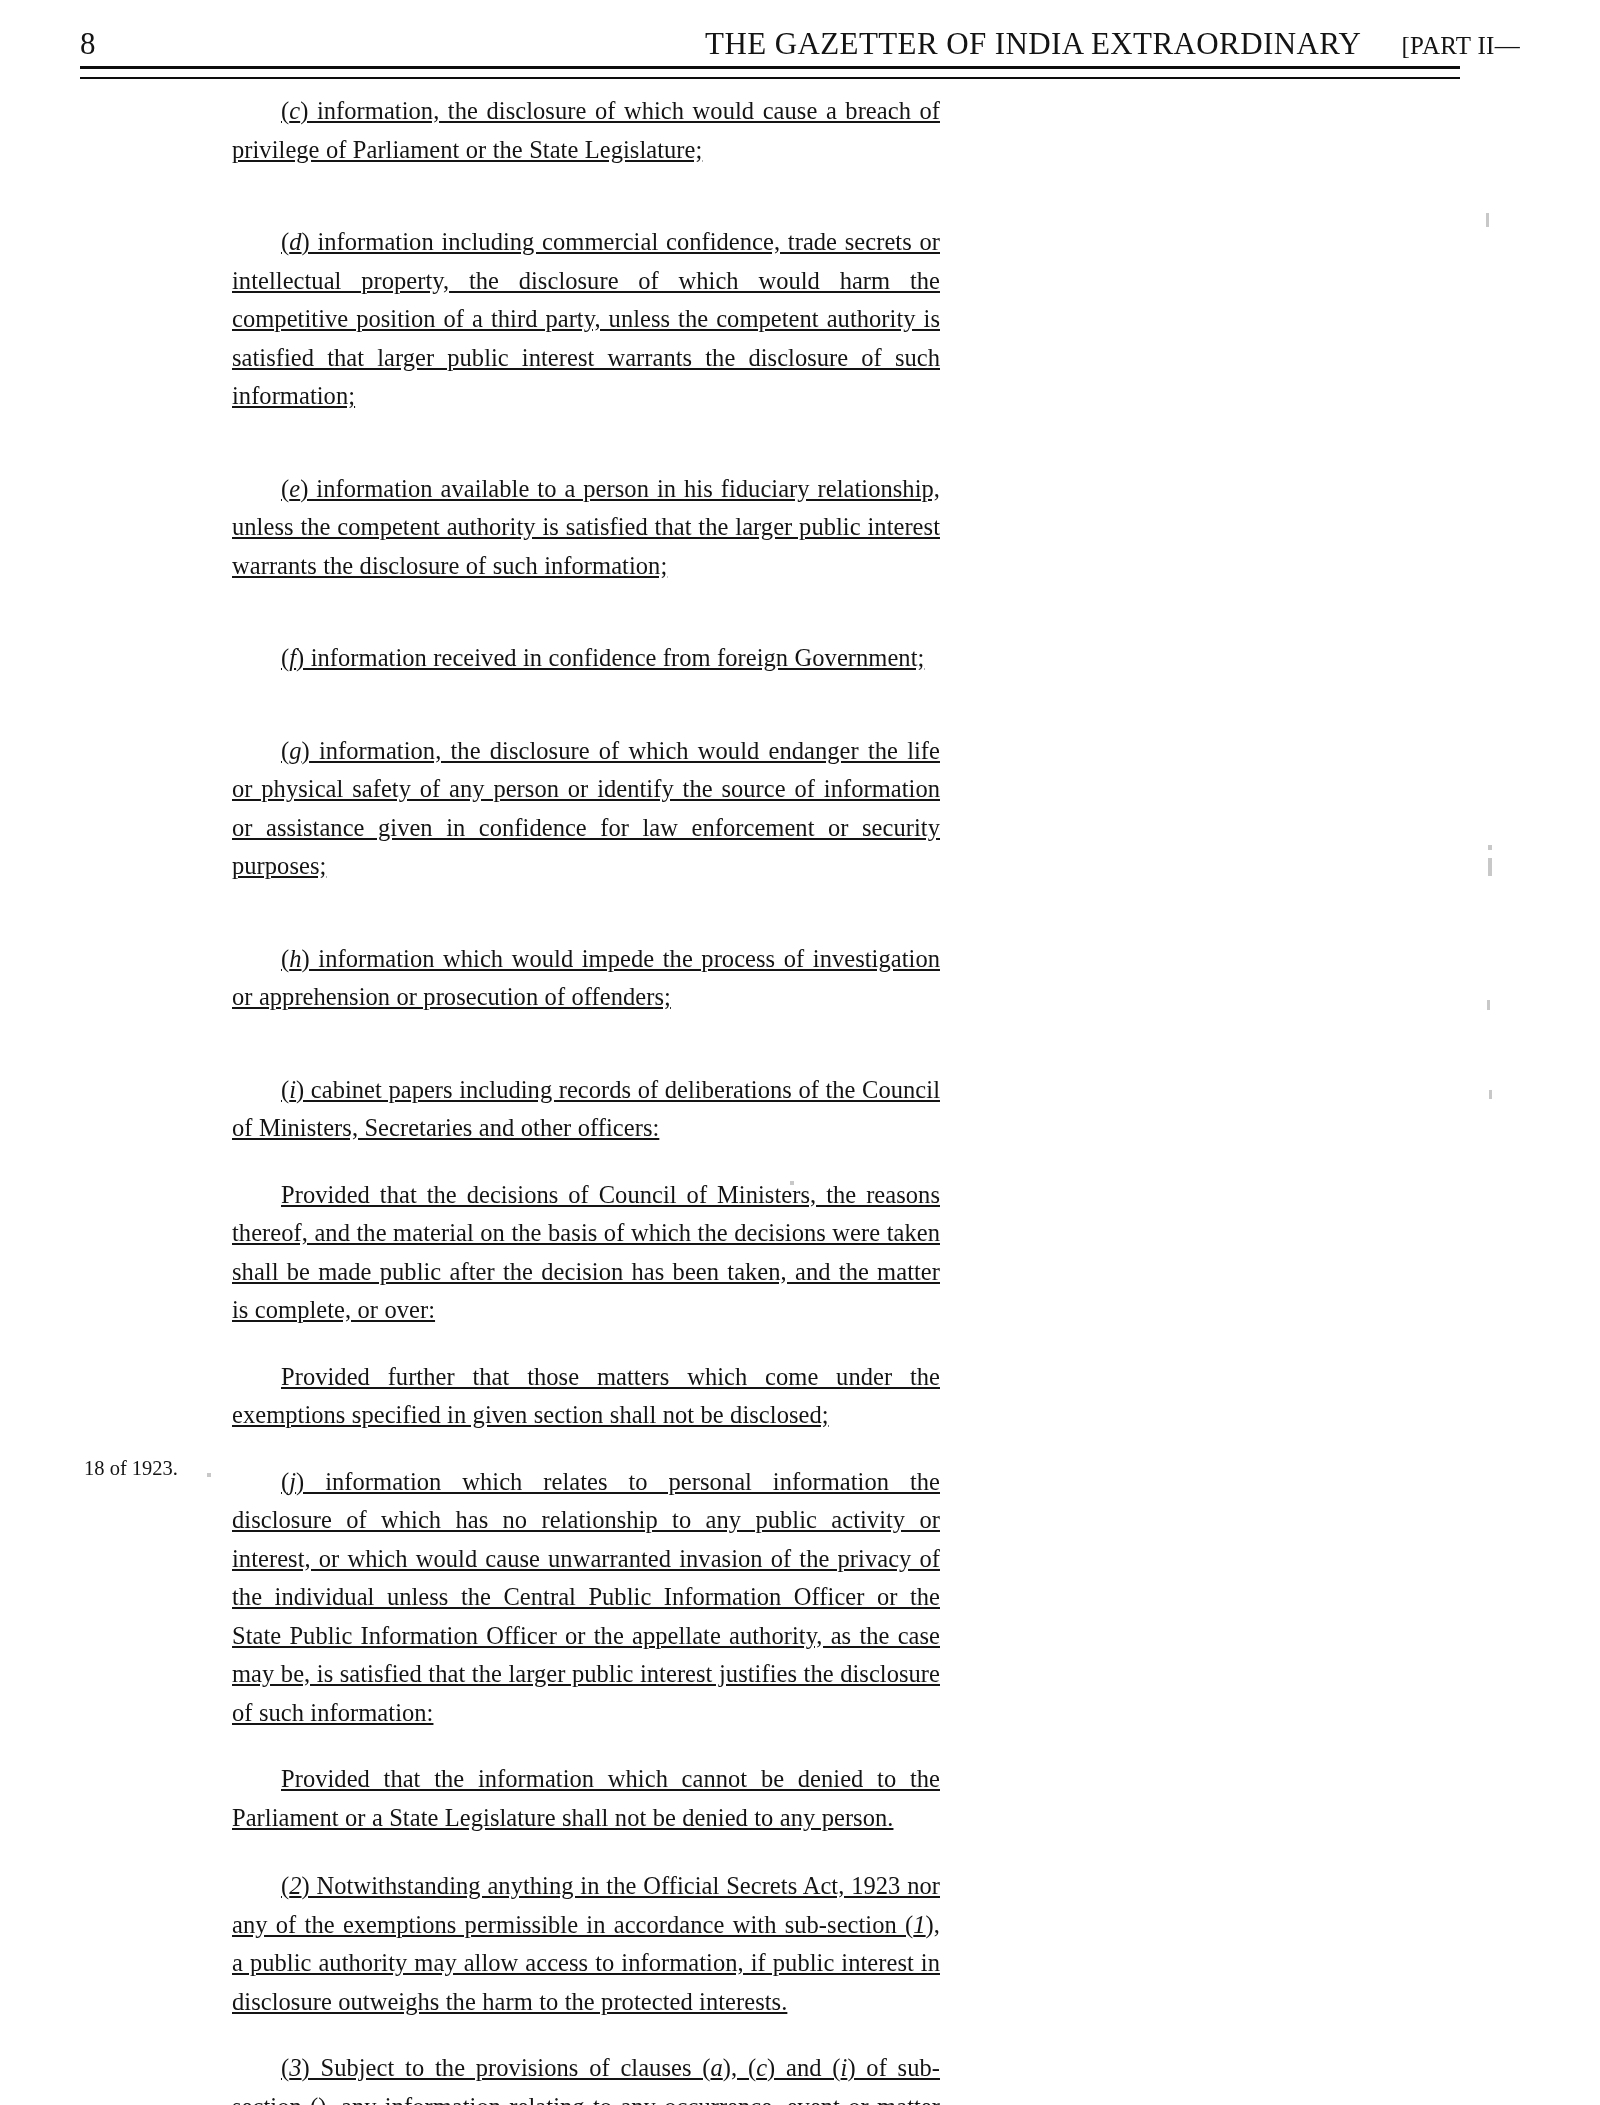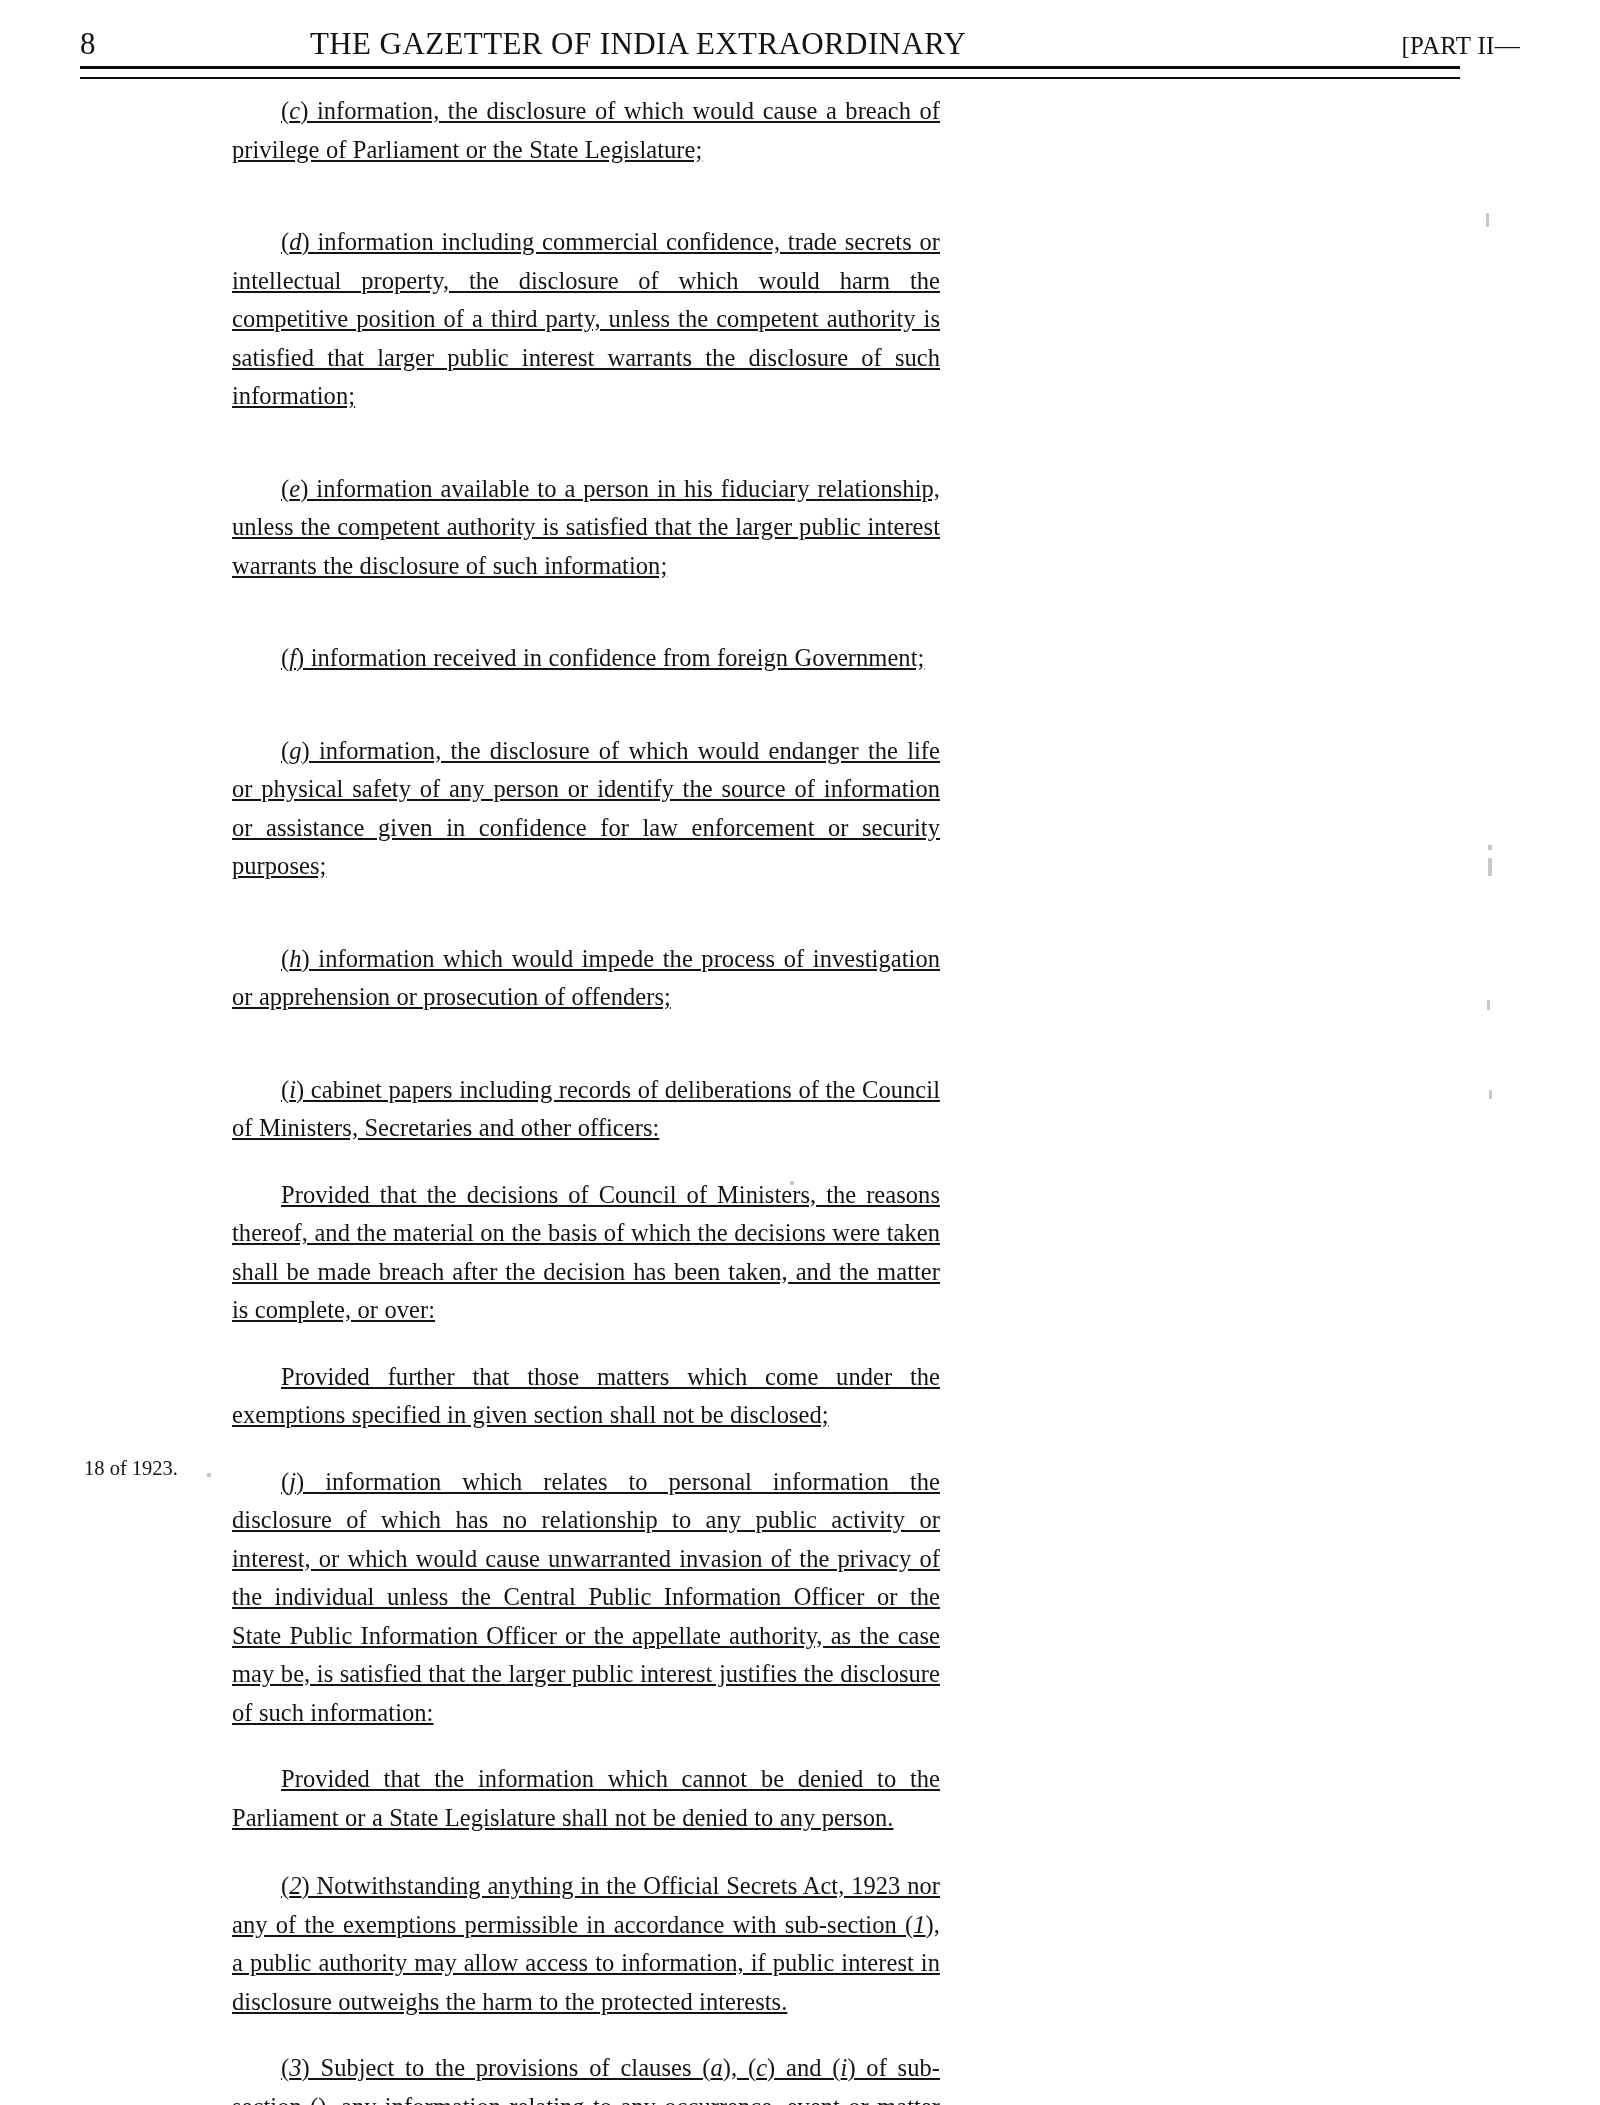--- a/index.html
+++ b/index.html
@@ -31,21 +31,21 @@
     align-items: baseline;
   }
   .folio {
     font-size: 31px;
     letter-spacing: 0.5px;
     width: 230px;
     flex: 0 0 230px;
   }
   .head-title {
     flex: 1 1 auto;
-    text-align: left;
+    text-align: right;
     font-size: 31px;
     letter-spacing: 0.4px;
     white-space: nowrap;
     padding-right: 40px;
   }
   .head-part {
     flex: 0 0 auto;
     font-size: 25px;
     letter-spacing: 0.3px;
     white-space: nowrap;
@@ -134,21 +134,21 @@
     <p class="para gap-lg">(<i>e</i>) information available to a person in his fiduciary relationship, unless the competent authority is satisfied that the larger public interest warrants the disclosure of such information;</p>
 
     <p class="para gap-lg">(<i>f</i>) information received in confidence from foreign Government;</p>
 
     <p class="para gap-lg">(<i>g</i>) information, the disclosure of which would endanger the life or physical safety of any person or identify the source of information or assistance given in confidence for law enforcement or security purposes;</p>
 
     <p class="para gap-lg">(<i>h</i>) information which would impede the process of investigation or apprehension or prosecution of offenders;</p>
 
     <p class="para tight">(<i>i</i>) cabinet papers including records of deliberations of the Council of Ministers, Secretaries and other officers:</p>
 
-    <p class="para tight">Provided that the decisions of Council of Ministers, the reasons thereof, and the material on the basis of which the decisions were taken shall be made breach after the decision has been taken, and the matter is complete, or over:</p>
+    <p class="para tight">Provided that the decisions of Council of Ministers, the reasons thereof, and the material on the basis of which the decisions were taken shall be made public after the decision has been taken, and the matter is complete, or over:</p>
 
     <p class="para tight">Provided further that those matters which come under the exemptions specified in given section shall not be disclosed;</p>
 
     <p class="para tight">(<i>j</i>) information which relates to personal information the disclosure of which has no relationship to any public activity or interest, or which would cause unwarranted invasion of the privacy of the individual unless the Central Public Information Officer or the State Public Information Officer or the appellate authority, as the case may be, is satisfied that the larger public interest justifies the disclosure of such information:</p>
 
     <p class="para gap-xl">Provided that the information which cannot be denied to the Parliament or a State Legislature shall not be denied to any person.</p>
 
     <p class="para tight">(<i>2</i>) Notwithstanding anything in the Official Secrets Act, 1923 nor any of the exemptions permissible in accordance with sub-section (<i>1</i>), a public authority may allow access to information, if public interest in disclosure outweighs the harm to the protected interests.</p>
 
     <p class="para gap-xl">(<i>3</i>) Subject to the provisions of clauses (<i>a</i>), (<i>c</i>) and (<i>i</i>) of sub-section (), any information relating to any occurrence, event or matter which has taken place, occurred or happened twenty years before the date on which any request is made under secton 6 shall be provided to any person making a request under that section:</p>

